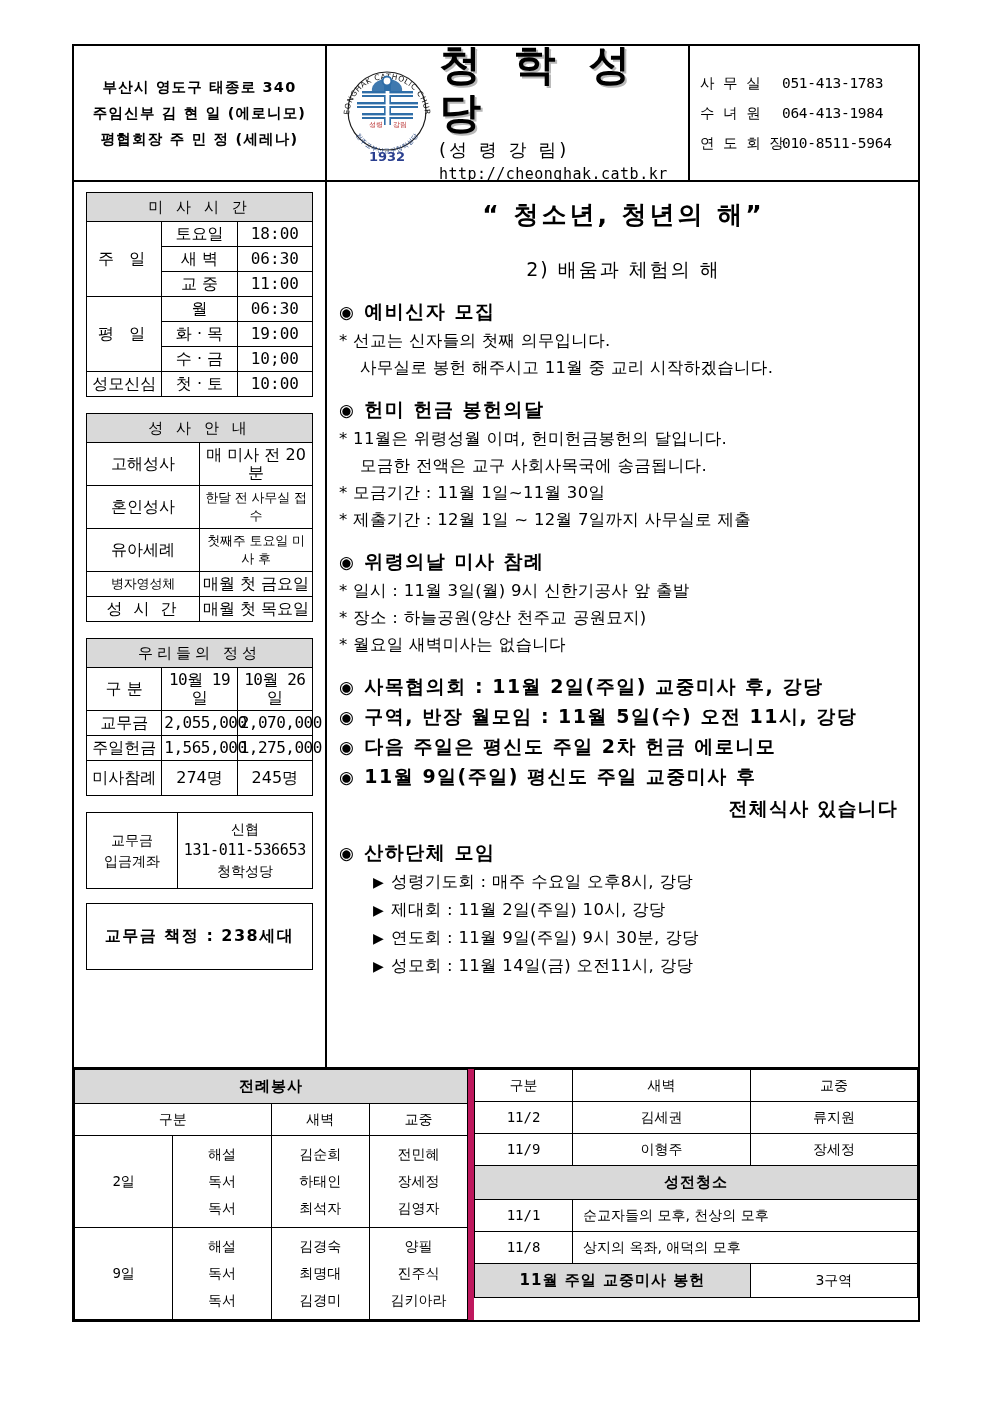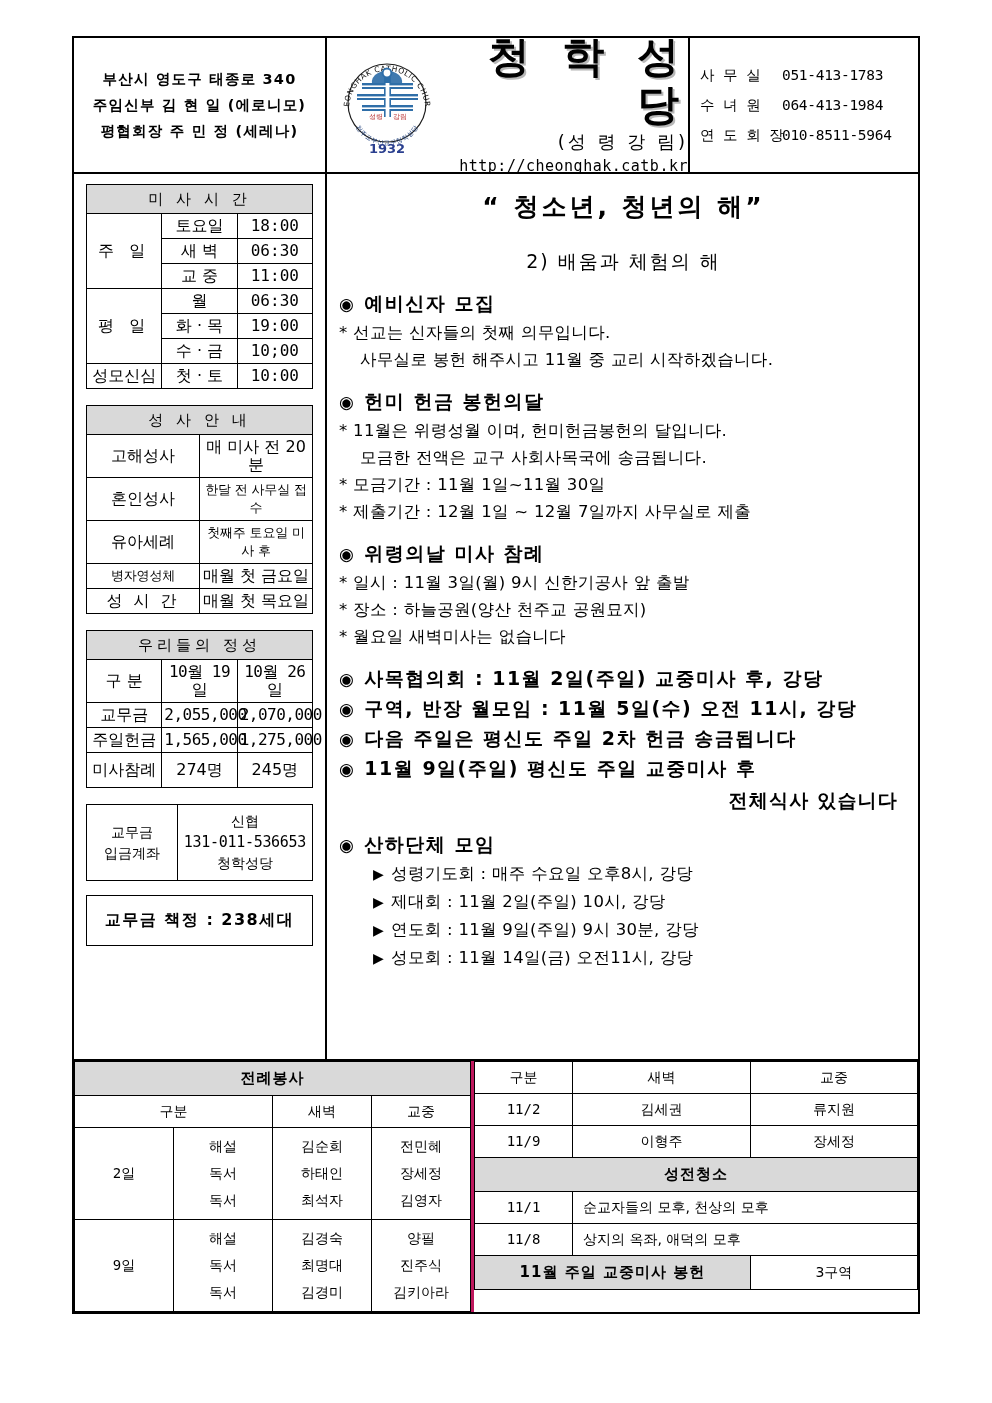--- a/index.html
+++ b/index.html
@@ -11,21 +11,21 @@
     width: 992px;
     height: 1403px;
     font-family: "DejaVu Sans", "Liberation Sans", sans-serif;
     color: #000000;
     position: relative;
     overflow: hidden;
   }
   .page {
     position: absolute;
     left: 72px;
-    top: 36px;
+    top: 44px;
     width: 848px;
     height: 1278px;
     border: 2px solid #000;
     box-sizing: border-box;
     display: flex;
     flex-direction: column;
   }
 
   
   .header {
@@ -62,21 +62,21 @@
   }
   .logo-wrap {
     width: 104px;
     height: 104px;
     position: relative;
     flex-shrink: 0;
   }
   .logo-wrap svg { display:block; }
   .hdr-title-block {
     flex: 1;
-    text-align: right;
+    text-align: left;
     padding-right: 0;
   }
   .church-name {
     font-size: 42px;
     font-weight: bold;
     letter-spacing: 9px;
     line-height: 48px;
     text-shadow: 2px 2px 0 #b8b8b8;
   }
   .church-sub {
@@ -180,21 +180,21 @@
     padding: 6px 2px;
   }
   .budget-box {
     width: 100%;
     border: 1px solid #000;
     box-sizing: border-box;
     text-align: center;
     font-size: 16px;
     font-weight: bold;
     letter-spacing: 1.5px;
-    padding: 14px 0;
+    padding: 22px 0;
   }
 
   
   .main-title {
     text-align: center;
     font-size: 25px;
     font-weight: bold;
     letter-spacing: 3px;
     margin-top: 8px;
     line-height: 34px;
@@ -243,21 +243,21 @@
     padding-right: 10px;
     line-height: 32px;
   }
 
   
   .bottom {
     display: flex;
     border-top: 2px solid #000;
     box-sizing: border-box;
   }
-  .bl { width: 400px; border-right: 3px solid #be185d; box-sizing: border-box; }
+  .bl { width: 400px; border-right: 6px solid #be185d; box-sizing: border-box; }
   .br { flex: 1; box-sizing: border-box; }
   table.bt {
     width: 100%;
     border-collapse: collapse;
     table-layout: fixed;
   }
   table.bt td, table.bt th {
     border: 1px solid #000;
     text-align: center;
     font-size: 14px;
@@ -501,21 +501,21 @@
         <div class="bullet-head">
           <span class="dot">◉</span>
           <span>사목협의회 : 11월 2일(주일) 교중미사 후, 강당</span>
         </div>
         <div class="bullet-head">
           <span class="dot">◉</span>
           <span>구역, 반장 월모임 : 11월 5일(수) 오전 11시, 강당</span>
         </div>
         <div class="bullet-head">
           <span class="dot">◉</span>
-          <span>다음 주일은 평신도 주일 2차 헌금 송금됩니다</span>
+          <span>다음 주일은 평신도 주일 2차 헌금 에로니모</span>
         </div>
         <div class="bullet-head">
           <span class="dot">◉</span>
           <span>11월 9일(주일) 평신도 주일 교중미사 후</span>
         </div>
         <div class="right-line">전체식사 있습니다</div>
       </div>
 
       <div class="blk">
         <div class="bullet-head">

